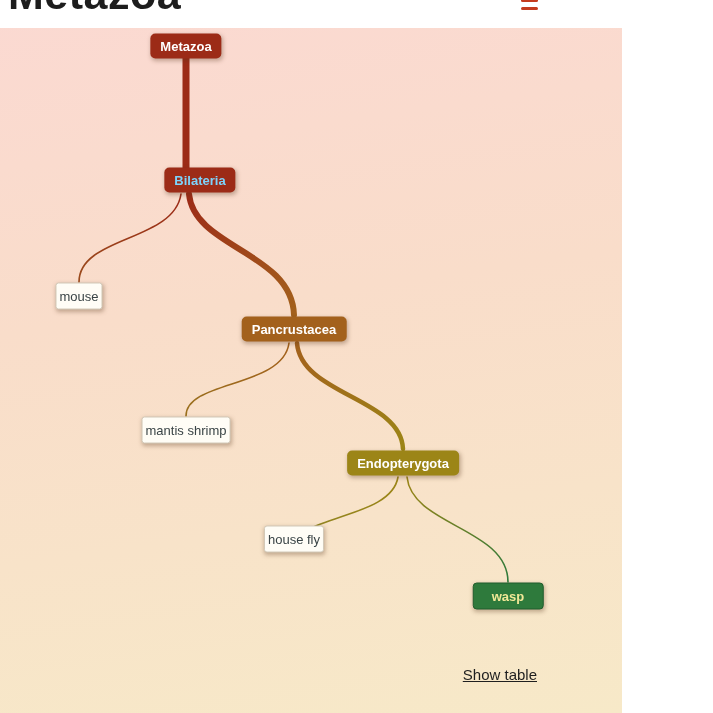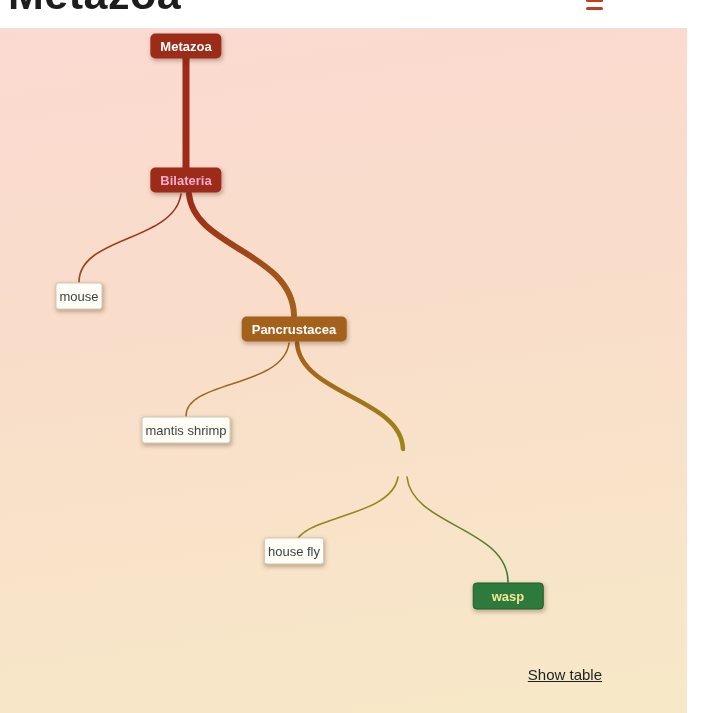--- a/index.html
+++ b/index.html
@@ -2,21 +2,21 @@
 <html><head>
 <meta charset="utf-8">
 <style>
   * { margin: 0; padding: 0; box-sizing: border-box; }
   html, body { background: #ffffff; }
   body {
     width: 713px; height: 713px; overflow: hidden;
     font-family: "Liberation Sans", sans-serif;
   }
   .viewport {
-    position: relative; width: 687px; height: 713px; overflow: hidden;
+    position: relative; width: 622px; height: 713px; overflow: hidden;
     background: linear-gradient(172deg, #fbd9d2 0%, #f9ddca 42%, #f7e9c8 100%);
   }
   .header {
     position: absolute; top: 0; left: 0; right: 0; height: 28px;
     background: #ffffff; z-index: 6;
   }
   .page-title {
     position: absolute; left: 8px; top: -30px;
     font-size: 43px; font-weight: 600; color: #1d1d1d;
     letter-spacing: 0.5px; white-space: nowrap;
@@ -92,25 +92,26 @@
       <path d="M 181 194 C 174 242, 79 236, 79 282" fill="none" stroke="url(#eg1)" stroke-width="1.6" stroke-linecap="round"></path>
       <path d="M 189 194 C 194 248, 292 252, 294 315" fill="none" stroke="url(#eg2)" stroke-width="6" stroke-linecap="round"></path>
       <path d="M 289 343 C 283 388, 186 380, 186 416" fill="none" stroke="url(#eg3)" stroke-width="1.6" stroke-linecap="round"></path>
       <path d="M 297 343 C 301 395, 401 398, 403 449" fill="none" stroke="url(#eg4)" stroke-width="4.5" stroke-linecap="round"></path>
       <path d="M 398 477 C 391 520, 294 514, 294 549" fill="none" stroke="url(#eg5)" stroke-width="1.6" stroke-linecap="round"></path>
       <path d="M 407 477 C 412 526, 508 528, 508 582" fill="none" stroke="url(#eg6)" stroke-width="1.6" stroke-linecap="round"></path>
     </svg>
 
   <div id="node-layer">
       <div class="node clade" style="left: 186px; top: 46px; background: rgb(156, 43, 23); color: rgb(255, 255, 255);">Metazoa</div>
-      <div class="node clade" style="left: 186px; top: 180px; background: rgb(156, 43, 23); color: #f9a8d4;">Bilateria</div>
+      <div class="node clade" style="left: 200px; top: 180px; background: rgb(156, 43, 23); color: #7dd3fc;">Bilateria</div>
       <div class="node leaf" style="left: 79px; top: 296px; background: rgb(255, 253, 246); color: rgb(58, 68, 70);">mouse</div>
       <div class="node leaf" style="left: 186px; top: 430px; background: rgb(255, 253, 246); color: rgb(58, 68, 70);">mantis shrimp</div>
       <div class="node clade" style="left: 294px; top: 329px; background: rgb(163, 97, 28); color: rgb(255, 255, 255);">Pancrustacea</div>
-      <div class="node leaf" style="left: 294px; top: 551px; background: rgb(255, 253, 246); color: rgb(58, 68, 70);">house fly</div>
+      <div class="node clade" style="left: 403px; top: 463px; background: rgb(156, 133, 23); color: rgb(255, 255, 255);">Endopterygota</div>
+      <div class="node leaf" style="left: 294px; top: 539px; background: rgb(255, 253, 246); color: rgb(58, 68, 70);">house fly</div>
       <div class="node leaf-highlight" style="left: 508px; top: 596px; background: rgb(46, 122, 60); color: rgb(242, 232, 151);">wasp</div>
     </div>
 
   <div class="header">
     <h1 class="page-title">Metazoa</h1>
     <div class="menu-icon">
       <span></span>
       <span></span>
     </div>
   </div>

